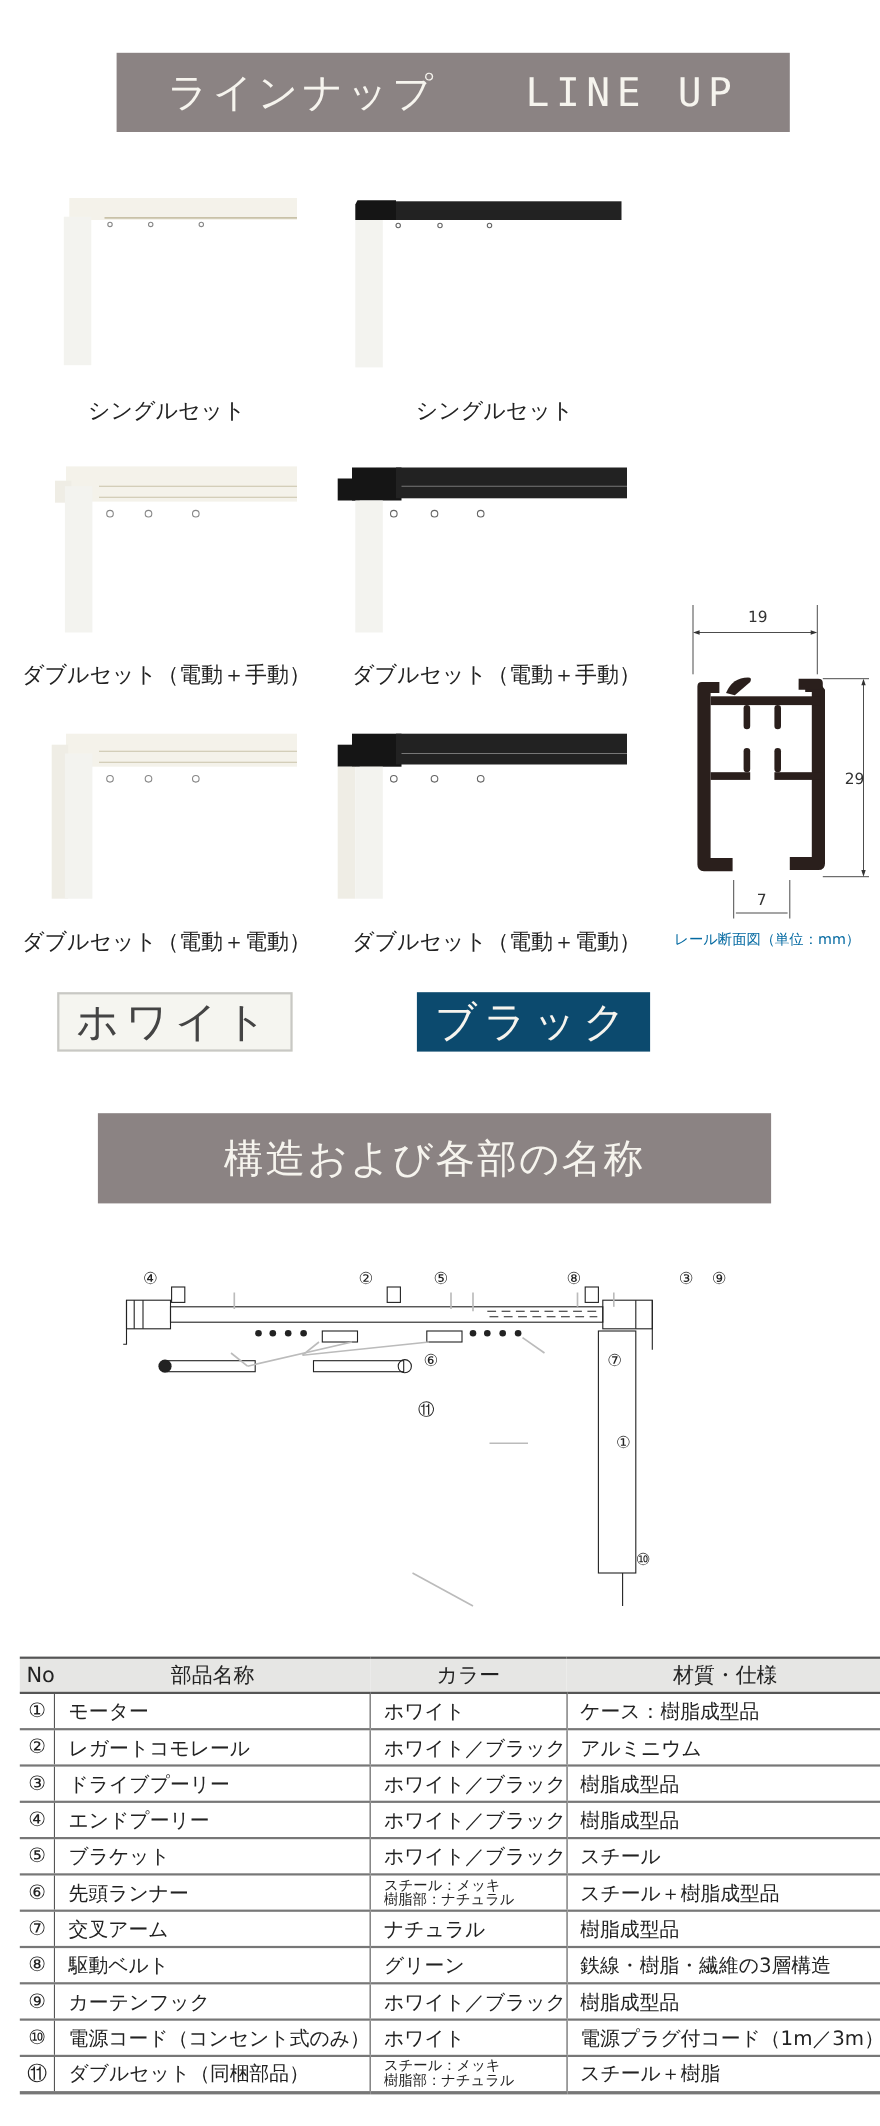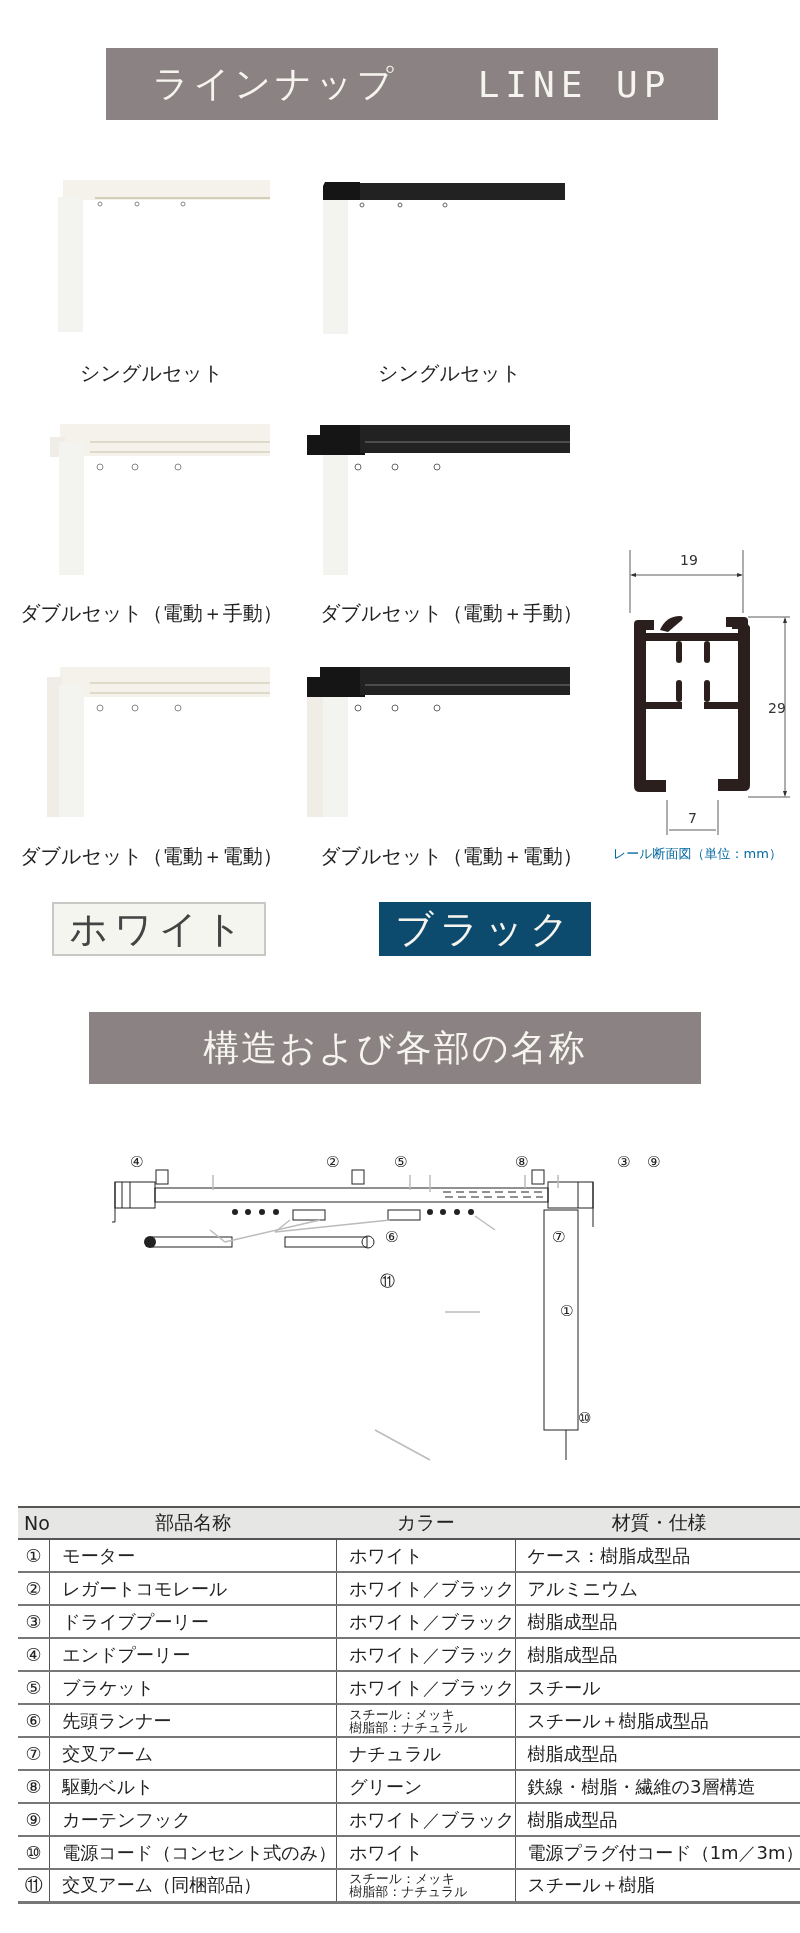--- a/index.html
+++ b/index.html
@@ -1,21 +1,21 @@
 <!DOCTYPE html>
 <html><head>
 <meta charset="utf-8">
 <style>
   * { box-sizing: border-box; margin: 0; padding: 0; }
   body { width: 800px; height: 1933px; background: #ffffff; font-family: "DejaVu Sans", "Liberation Sans", sans-serif; color: #222; position: relative; overflow: hidden; }
   .abs { position: absolute; }
   .banner { background: #8b8383; color: #f6f4ee; display: flex; align-items: center; justify-content: center; }
   .banner1 { left: 106px; top: 48px; width: 612px; height: 72px; font-size: 36px; letter-spacing: 4px; gap: 28px; }
   .banner1 .en { font-family: "DejaVu Sans Mono", "Liberation Mono", monospace; margin-left: 52px; letter-spacing: 6px; }
-  .banner2 { left: 89px; top: 1012px; width: 612px; height: 72px; font-size: 36px; letter-spacing: 2px; }
+  .banner2 { left: 89px; top: 1012px; width: 612px; height: 82px; font-size: 36px; letter-spacing: 2px; }
   .caption { font-size: 20px; color: #222; white-space: nowrap; }
   .swatch-white { left: 52px; top: 902px; width: 214px; height: 54px; background: #f5f5f0; border: 2px solid #c8c8c4; color: #444; font-size: 38px; display:flex; align-items:center; justify-content:center; letter-spacing: 6px; }
   .swatch-black { left: 379px; top: 902px; width: 212px; height: 54px; background: #0c4a6e; color: #f6f4ee; font-size: 38px; display:flex; align-items:center; justify-content:center; letter-spacing: 6px; }
   .tbl { left: 18px; top: 1506px; width: 764px; border-collapse: collapse; font-size: 18px; }
   .tbl th { background: #e6e6e4; font-weight: normal; height: 32px; border-top: 2px solid #555; border-bottom: 2px solid #555; font-size: 19px; }
   .tbl td { height: 33px; border-bottom: 2px solid #777; padding-left: 12px; white-space: nowrap; }
   .tbl td.no { text-align: center; padding: 0; border-right: 1px solid #555; width: 40px; }
   .tbl td.name { border-right: 1px solid #555; width: 180px; }
   .tbl td.color { border-right: 1px solid #555; width: 182px; }
   .tbl td .small { font-size: 13px; line-height: 13px; display:block; }
@@ -265,21 +265,21 @@
         <td>樹脂成型品</td>
       </tr>
     <tr>
         <td class="no">⑩</td>
         <td class="name">電源コード（コンセント式のみ）</td>
         <td class="color">ホワイト</td>
         <td>電源プラグ付コード（1m／3m）</td>
       </tr>
     <tr>
         <td class="no">⑪</td>
-        <td class="name">交叉アーム（同梱部品）</td>
+        <td class="name">ダブルセット（同梱部品）</td>
         <td class="color">
           <span class="small">スチール：メッキ</span>
           <span class="small">樹脂部：ナチュラル</span>
         </td>
         <td>スチール＋樹脂</td>
       </tr>
   </tbody>
 </table>
 
 </body></html>

